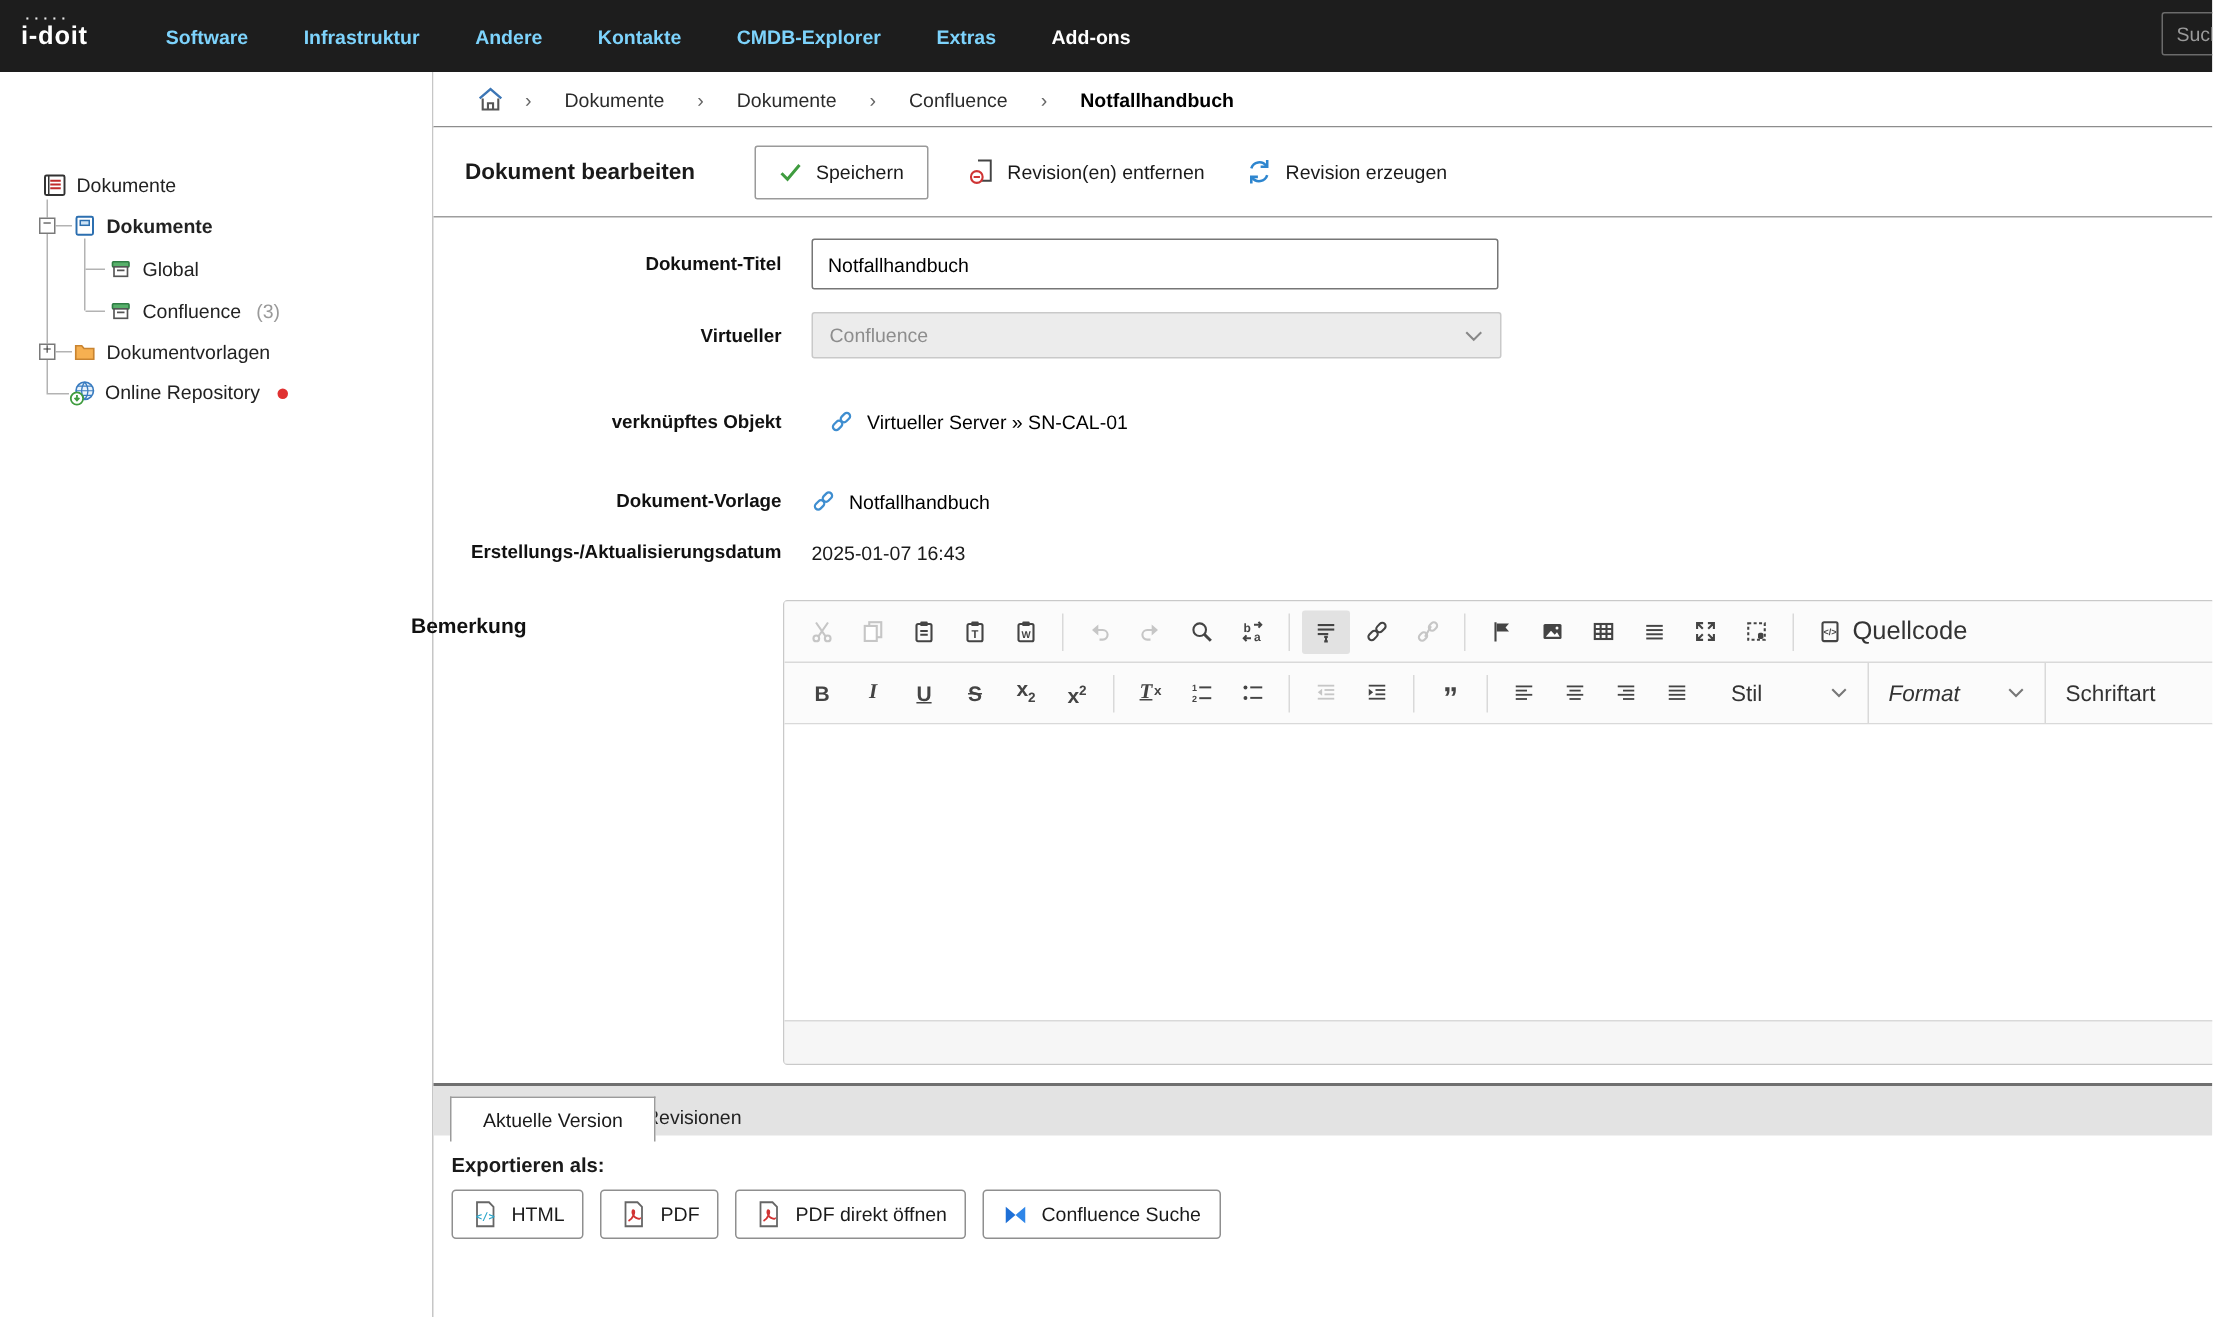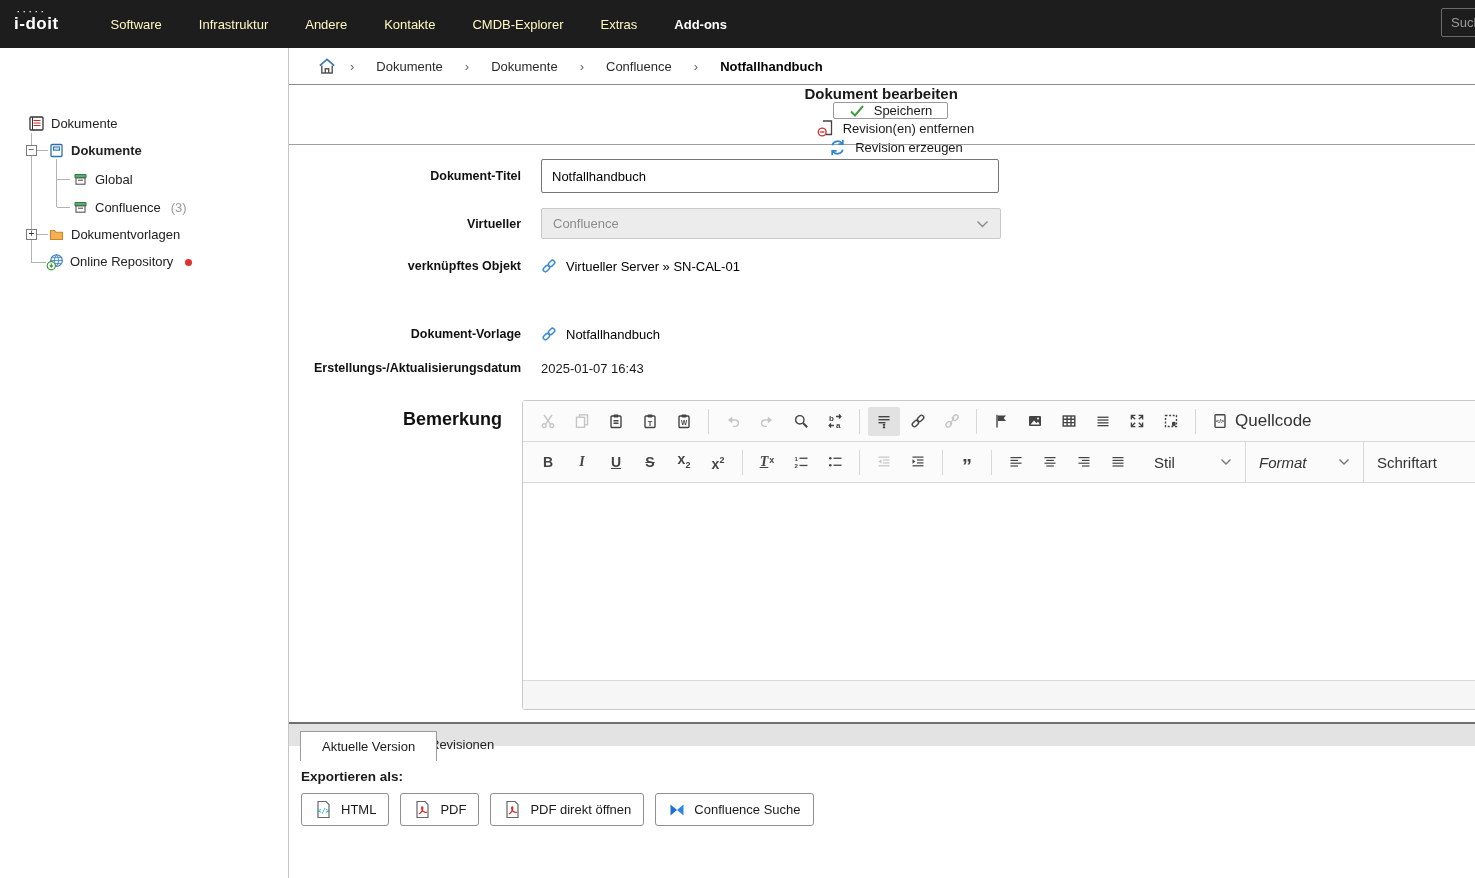--- a/index.html
+++ b/index.html
@@ -4,21 +4,21 @@
 <style>
   html,body{margin:0;padding:0;background:#fff;}
   .viewport{position:relative;width:1475px;height:878px;overflow:hidden;
     font-family:"Liberation Sans","DejaVu Sans",sans-serif;font-size:13px;color:#1a1a1a;background:#fff;}
 
   
   .navbar{position:absolute;top:0;left:0;width:1475px;height:48px;background:#1d1d1d;
     display:flex;align-items:center;padding-left:14px;box-sizing:border-box;}
   .logo{position:relative;color:#fff;font-weight:bold;font-size:17px;margin-right:52px;letter-spacing:.5px;}
   .logo .dots{position:absolute;top:-7px;left:3px;font-size:9px;letter-spacing:3px;color:#fff;opacity:.9;}
-  .nav-item{color:#fef9c3;font-size:13px;margin-right:37px;cursor:pointer;white-space:nowrap;}
+  .nav-item{color:#7dd3fc;font-size:13px;margin-right:37px;cursor:pointer;white-space:nowrap;font-weight:bold;}
   .nav-item.active{color:#fff;font-weight:bold;}
   .nav-search{position:absolute;left:1441px;top:8px;width:86px;height:29px;background:transparent;
     border:1px solid #6b6b6b;border-radius:2px;color:#b9b9b9;font-size:13px;padding:0 9px;box-sizing:border-box;
     font-family:inherit;outline:none;}
   .nav-search::placeholder{color:#9a9a9a;}
 
   
   .sidebar{position:absolute;top:48px;left:0;width:288px;bottom:0;background:#fff;border-right:1px solid #c6c6c6;}
   .tree{position:absolute;inset:0;font-size:13px;color:#222;}
   .tline{position:absolute;background:#b3b3b3;}
@@ -35,42 +35,42 @@
   
   .breadcrumb{position:absolute;top:48px;left:289px;right:0;height:36px;border-bottom:1px solid #8d8d8d;
     background:#fff;display:flex;align-items:center;padding-left:29px;}
   .bc-item{color:#2b2b2b;margin:0 11px;cursor:pointer;}
   .bc-item.current{font-weight:bold;color:#000;margin-left:11px;}
   .bc-chev{color:#666;font-size:13px;margin:0 11px;}
   .bc-home{display:flex;align-items:center;margin-right:3px;cursor:pointer;}
 
   
   .page-header{position:absolute;top:85px;left:289px;right:0;height:59px;border-bottom:1px solid #9e9e9e;
-    background:#fff;display:flex;align-items:center;flex-direction:column;}
+    background:#fff;display:flex;align-items:center;}
   .page-title{font-size:15px;font-weight:bold;margin-left:21px;width:176px;}
   .btn-save{display:flex;align-items:center;gap:9px;height:34px;padding:0 15px;margin-left:17px;
     border:1px solid #9a9a9a;border-radius:2px;background:#fff;font-size:13px;cursor:pointer;}
   .link-btn{display:flex;align-items:center;gap:8px;margin-left:27px;font-size:13px;cursor:pointer;color:#1a1a1a;}
 
   
   .frow{position:absolute;left:287px;display:flex;align-items:center;}
   .flabel{width:215px;text-align:right;font-weight:bold;font-size:12.5px;color:#111;flex:0 0 auto;margin-left:19px;}
   .fval{margin-left:20px;display:flex;align-items:center;gap:9px;}
   .r1{top:159px;height:34px;}
   .r2{top:208px;height:31px;}
-  .r3{top:256px;height:20px;}
+  .r3{top:271px;height:20px;gap:12px;}
   .r4{top:324px;height:20px;}
   .r5{top:358px;height:20px;}
   .text-input{width:436px;height:32px;border:1px solid #767676;border-radius:2px;padding:0 10px;
     font-size:13px;font-family:inherit;color:#000;outline:none;}
   .select{width:436px;height:29px;background:#ececec;border:1px solid #c9c9c9;border-radius:2px;
     color:#8d8d8d;display:flex;align-items:center;justify-content:space-between;padding:0 11px;cursor:default;}
   .linkval{color:#000000;}
-  .bemerkung-label{position:absolute;left:287px;top:409px;width:215px;text-align:right;
-    font-weight:bold;font-size:18px;color:#111;}
+  .bemerkung-label{position:absolute;left:274px;top:409px;width:215px;
+    font-weight:bold;font-size:14px;color:#111;}
 
   
   .editor{position:absolute;top:400px;left:522px;width:1045px;height:310px;box-sizing:border-box;
     border:1px solid #c9c9c9;border-radius:3px;background:#fff;display:flex;flex-direction:column;}
   .tb-row{height:41px;flex:0 0 auto;border-bottom:1px solid #d9d9d9;background:#fbfbfb;
     display:flex;align-items:center;padding:0 0 0 8px;box-sizing:border-box;}
   .tbtn{min-width:32px;height:29px;display:inline-flex;align-items:center;justify-content:center;
     border-radius:2px;color:#444;margin:0 1px;cursor:pointer;flex:0 0 auto;}
   .tbtn.disabled{color:#c6c6c6;}
   .tbtn.active{background:#e2e2e2;}
@@ -88,21 +88,21 @@
   .tcombo{height:40px;display:inline-flex;align-items:center;justify-content:space-between;
     padding:0 13px;font-size:15px;color:#333;box-sizing:border-box;cursor:pointer;flex:0 0 auto;}
   .tcombo.stil{width:104px;margin-left:6px;}
   .tcombo.format{width:118px;border-left:1px solid #d9d9d9;font-style:italic;}
   .tcombo.schriftart{width:140px;border-left:1px solid #d9d9d9;}
   .ed-content{flex:1 1 auto;background:#fff;}
   .ed-footer{height:28px;flex:0 0 auto;border-top:1px solid #d9d9d9;background:#f6f6f6;}
 
   
   .bottom-divider{position:absolute;top:722px;left:289px;right:0;height:2px;background:#6f6f6f;}
-  .tab-strip{position:absolute;top:724px;left:289px;right:0;height:22px;background:#e3e3e3;}
+  .tab-strip{position:absolute;top:724px;left:289px;right:0;height:33px;background:#e3e3e3;}
   .tab-active{position:absolute;left:11px;top:7px;height:30px;background:#fff;
     border:1px solid #9b9b9b;border-bottom:none;padding:0 21px;display:flex;align-items:center;
     font-size:13px;z-index:2;cursor:pointer;box-sizing:border-box;}
   .tab-inactive{position:absolute;left:122px;top:7px;height:26px;display:flex;align-items:center;
     padding:0 19px;font-size:13px;color:#222;cursor:pointer;}
   .export-label{position:absolute;top:769px;left:301px;font-weight:bold;font-size:13.5px;}
   .export-row{position:absolute;top:793px;left:301px;display:flex;gap:11px;}
   .export-btn{height:33px;border:1px solid #8f8f8f;border-radius:3px;background:#fff;
     display:flex;align-items:center;gap:8px;padding:0 12px;font-size:13px;cursor:pointer;box-sizing:border-box;}
   .chev-icon{display:inline-flex;}

